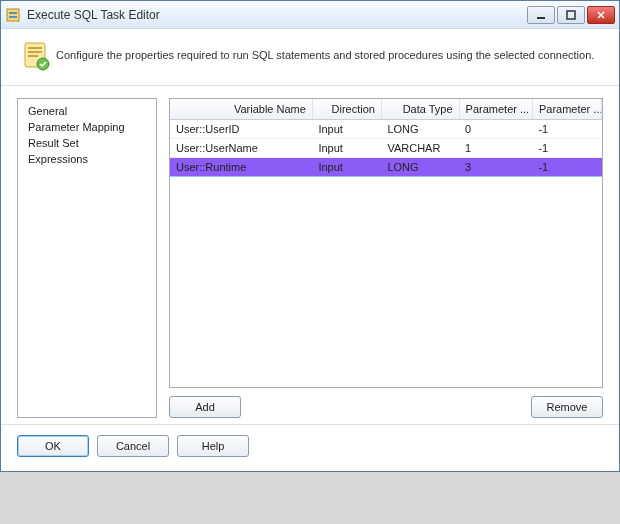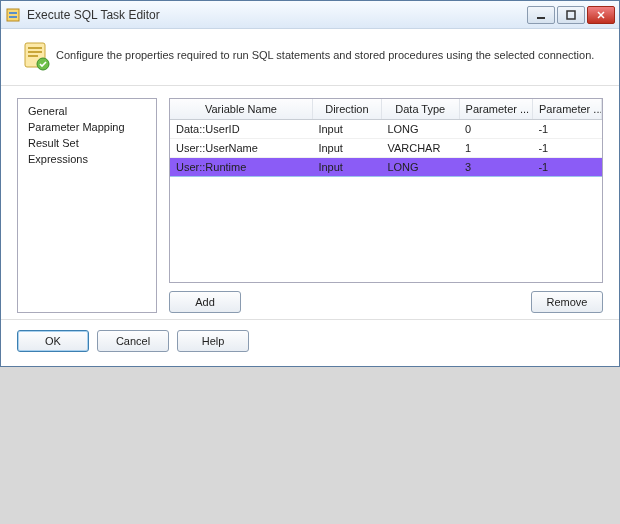--- a/index.html
+++ b/index.html
@@ -1,33 +1,33 @@
 <!DOCTYPE html>
 <html><head>
 <meta charset="utf-8">
 <style>
 * { box-sizing: border-box; margin: 0; padding: 0; }
 body { font-family: "Segoe UI", Tahoma, sans-serif; font-size: 11px; background: #d8d8d8; width: 620px; height: 524px; overflow: hidden; }
-.window { width: 620px; height: 367px; background: #fff; border: 1px solid #5a7ba0; display: flex; flex-direction: column; }
+.window { width: 620px; height: 472px; background: #fff; border: 1px solid #5a7ba0; display: flex; flex-direction: column; }
 .titlebar { height: 28px; background: linear-gradient(#f7fbff, #dde9f7); border-bottom: 1px solid #c8d6e6; display: flex; align-items: center; padding: 0 4px; }
 .titlebar-icon { width: 16px; height: 16px; margin-right: 6px; }
 .titlebar-text { flex: 1; color: #333; font-size: 12px; }
 .winbtns { display: flex; gap: 2px; }
 .winbtn { width: 28px; height: 18px; border: 1px solid #8a9bb0; background: linear-gradient(#f2f6fb,#d6e2ef); border-radius: 2px; display: flex; align-items: center; justify-content: center; font-size: 10px; color: #333; cursor: default; }
 .winbtn.close { background: linear-gradient(#f08080,#c03020); color: #fff; border-color: #a02818; }
 .header-desc { display: flex; align-items: center; gap: 5px; padding: 10px 18px 14px 22px; border-bottom: 1px solid #e0e0e0; }
 .header-icon { width: 28px; height: 32px; flex-shrink: 0; }
 .desc-text { color: #333; font-size: 11px; }
 .content { flex: 1; display: flex; padding: 12px 16px 6px 16px; gap: 12px; min-height: 0; }
 .sidebar { width: 140px; border: 1px solid #aab; background: #fff; padding: 4px 2px; display: flex; flex-direction: column; }
 .sidebar-item { padding: 2px 8px; color: #222; cursor: default; }
 .main { flex: 1; display: flex; flex-direction: column; min-width: 0; }
 .grid-wrap { flex: 1; border: 1px solid #aab; background: #fff; overflow: hidden; display: flex; flex-direction: column; }
 table { width: 100%; border-collapse: collapse; table-layout: fixed; }
-th { text-align: center; font-weight: normal; background: linear-gradient(#fdfdfe,#eef2f7); border-bottom: 1px solid #c8cdd4; border-right: 1px solid #e0e4ea; padding: 4px 6px; color: #222; white-space: nowrap; overflow: hidden; }
+th { text-align: right; font-weight: normal; background: linear-gradient(#fdfdfe,#eef2f7); border-bottom: 1px solid #c8cdd4; border-right: 1px solid #e0e4ea; padding: 4px 6px; color: #222; white-space: nowrap; overflow: hidden; }
 td { padding: 3px 6px; border-bottom: 1px solid #f0f0f0; color: #222; white-space: nowrap; overflow: hidden; }
 tr.sel td { background: #8b5cf6; border-top: 1px solid #9cc5eb; border-bottom: 1px solid #9cc5eb; }
 .grid-filler { flex: 1; }
 .row-btns { display: flex; justify-content: space-between; gap: 8px; padding: 8px 0 0 0; }
 .dlg-btns { display: flex; justify-content: flex-start; gap: 8px; padding: 10px 16px 14px 16px; border-top: 1px solid #e0e0e0; }
 button.btn { min-width: 72px; height: 22px; background: linear-gradient(#fdfdfe,#e8edf3); border: 1px solid #8a9bb0; border-radius: 3px; font-size: 11px; color: #222; cursor: default; }
 button.btn.primary { border: 1px solid #3c7fb1; box-shadow: 0 0 0 1px #a8d0ee inset; }
 </style>
 </head>
 <body>
@@ -95,21 +95,21 @@
             <tr>
               <th>Variable Name</th>
               <th>Direction</th>
               <th>Data Type</th>
               <th>Parameter ...</th>
               <th>Parameter ...</th>
             </tr>
           </thead>
           <tbody id="grid-body">
               <tr>
-                <td>Data::UserID</td>
+                <td>User::UserID</td>
                 <td>Input</td>
                 <td>LONG</td>
                 <td>0</td>
                 <td>-1</td>
               </tr>
               <tr>
                 <td>User::UserName</td>
                 <td>Input</td>
                 <td>VARCHAR</td>
                 <td>1</td>

